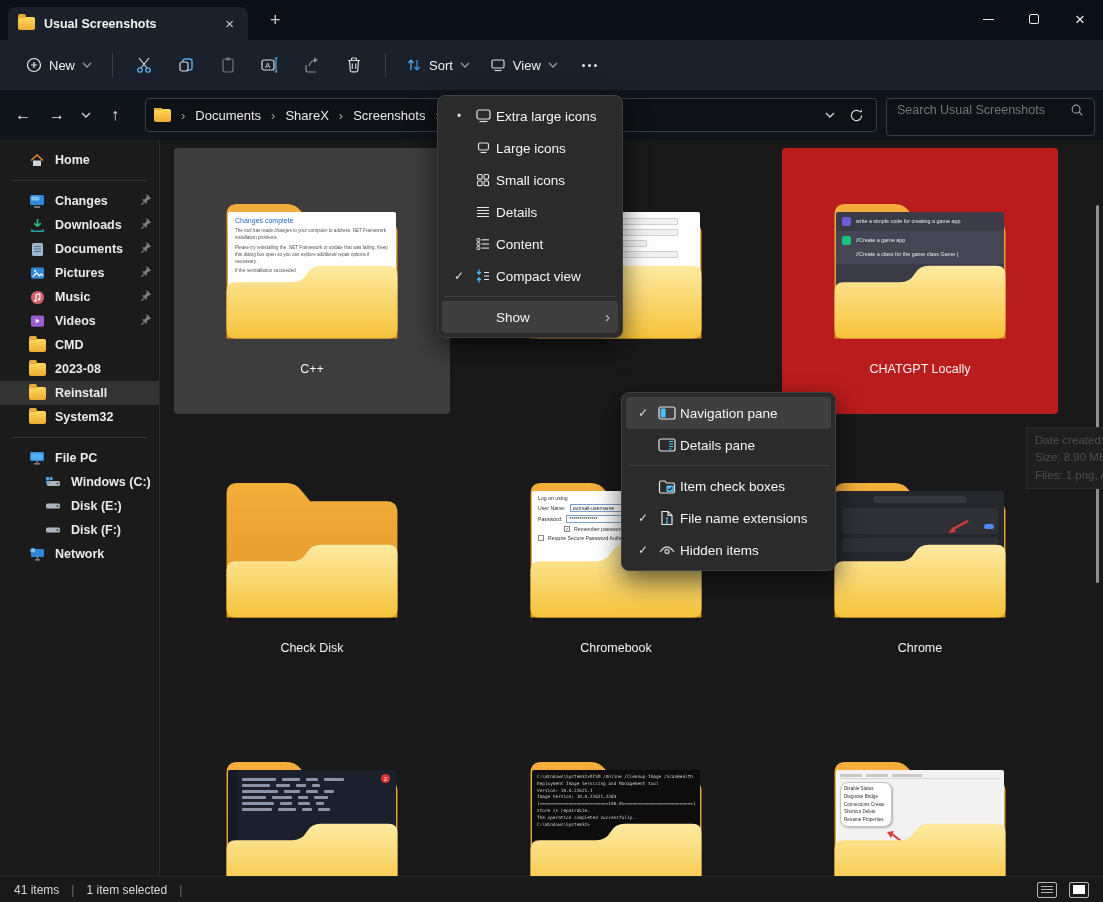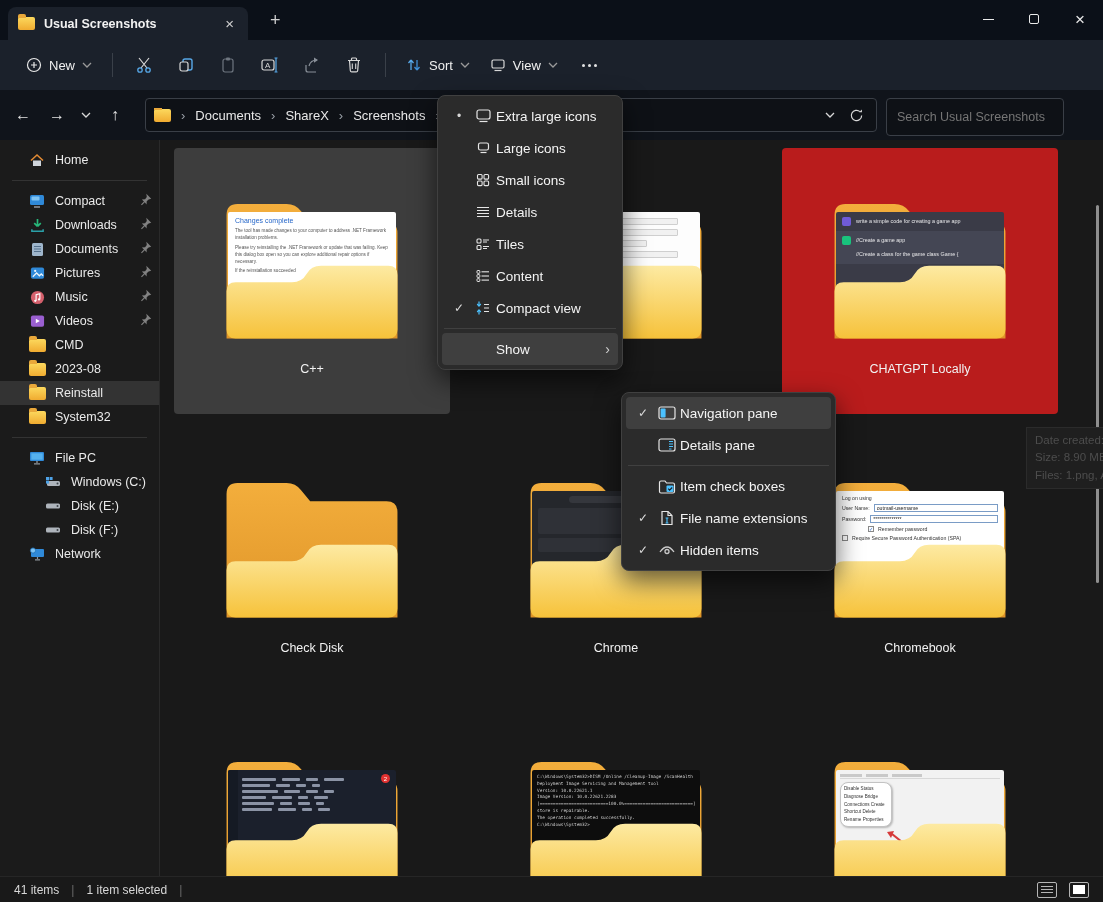--- a/index.html
+++ b/index.html
@@ -28,30 +28,30 @@
   .dots i { width:3px; height:3px; border-radius:50%; background:#e3e3e3; }
 
   
   .addrrow { position:absolute; left:0; top:90px; right:0; height:50px; background:#10141b; display:flex; align-items:center; }
   .navbtn { width:34px; height:34px; display:flex; align-items:center; justify-content:center; color:#e3e3e3; font-size:16px; }
   .navchev { width:24px; }
   .addrbox { position:absolute; left:145px; top:8px; width:732px; height:34px; background:#0e1116; border:1px solid #3a3f47; border-radius:4px; display:flex; align-items:center; padding:0 8px; }
   .crumbs { display:flex; align-items:center; gap:10px; font-size:13px; color:#e8e8e8; flex:1; white-space:nowrap; overflow:hidden; }
   .crumb-sep { color:#9aa0a8; font-size:13px; }
   .addr-right { display:flex; align-items:center; gap:14px; padding-right:4px; }
-  .searchbox { position:absolute; left:886px; top:8px; width:178px; height:34px; background:#0e1116; border:1px solid #3a3f47; border-radius:4px; display:flex; align-items:center; padding:18px 10px; }
+  .searchbox { position:absolute; left:886px; top:8px; width:209px; height:34px; background:#0e1116; border:1px solid #3a3f47; border-radius:4px; display:flex; align-items:flex-end; padding:18px 10px; }
   .searchbox input { flex:1; background:transparent; border:none; outline:none; color:#9aa0a8; font-size:12.5px; font-family:"Liberation Sans",sans-serif; }
 
   
   .fico { width:17px; height:13px; position:relative; background:linear-gradient(#fcd95e,#f0ab30); border-radius:2px; flex:none; }
   .fico::before { content:''; position:absolute; top:-3px; left:0; width:8px; height:4px; background:#e9a83a; border-radius:2px 2px 0 0; }
 
   
   .sidebar { position:absolute; left:0; top:140px; width:160px; bottom:26px; background:#1b1b1b; border-right:1px solid #2a2a2a; padding-top:8px; font-size:12.5px; overflow:hidden; }
-  .srow { display:flex; align-items:center; gap:9px; height:24px; padding:0 6px 0 28px; color:#eaeaea; position:relative; }
+  .srow { display:flex; align-items:center; gap:9px; height:24px; padding:0 6px 0 28px; color:#eaeaea; position:relative;font-weight:bold; }
   .srow.sel { background:#333333; }
   .srow.child { padding-left:44px; }
   .sic { width:18px; height:16px; flex:none; display:flex; align-items:center; justify-content:center; }
   .slabel { flex:1; white-space:nowrap; overflow:hidden; }
   .pin { width:14px; flex:none; opacity:.8; }
   .ssep { height:1px; background:#333; margin:8px 12px; }
 
   
   .content { position:absolute; left:161px; top:140px; right:0; bottom:26px; overflow:hidden; }
   .grid { display:grid; grid-template-columns:276px 276px 276px; grid-auto-rows:266px; column-gap:28px; row-gap:13px; padding:8px 0 0 13px; }
@@ -288,21 +288,21 @@
     </div>
     <div class="ssep"></div>
     <div class="srow">
       <span class="sic">
           <svg width="16" height="14" viewBox="0 0 16 14">
             <rect x="1" y="1" width="14" height="10" rx="1.5" fill="#2f89d8"></rect>
             <rect x="2.5" y="2.5" width="8" height="4" rx="1" fill="#7fc3f2"></rect>
             <path d="M5 13h6" stroke="#9aa0a8" stroke-width="1.4"></path>
           </svg>
         </span>
-      <span class="slabel">Compact</span>
+      <span class="slabel">Changes</span>
       <span class="pin"><svg width="13" height="13" viewBox="0 0 16 16">
             <path d="M9 1l6 6-3.2.9L9.5 10l-.2 4-2.2-2.6L3.5 15l-1-1 3.6-3.6L3.5 8l4-.2L9.6 5z" fill="#9b9b9b"></path>
           </svg></span>
     </div>
     <div class="srow">
       <span class="sic">
           <svg width="15" height="15" viewBox="0 0 16 16">
             <path d="M8 1v8M8 9L4.5 5.5M8 9l3.5-3.5" fill="none" stroke="#27b87a" stroke-width="1.8"></path>
             <path d="M2 12v2h12v-2" fill="none" stroke="#2aa0a8" stroke-width="1.6"></path>
           </svg>
@@ -508,43 +508,20 @@
       <div class="tile">
         <div class="folder">
           <svg class="fl" width="200" height="160" viewBox="0 0 220 176">
               <path d="M16,170 L16,34 Q16,22 28,22 L82,22 Q92,22 98,30 L108,42 L192,42 Q204,42 204,54 L204,170 Z" fill="url(#gb)"></path>
             </svg>
           <svg class="fl" width="200" height="160" viewBox="0 0 220 176" style="z-index:3">
               <path d="M26,170 Q16,170 16,160 L16,118 Q16,108 26,108 L88,108 Q99,108 104,99 Q109,90 120,90 L194,90 Q204,90 204,100 L204,160 Q204,170 194,170 Z" fill="url(#gf)"></path>
             </svg>
         </div>
         <div class="fname">Check Disk</div>
-      </div>
-
-      <div class="tile">
-        <div class="folder">
-          <svg class="fl" width="200" height="160" viewBox="0 0 220 176">
-              <path d="M16,170 L16,34 Q16,22 28,22 L82,22 Q92,22 98,30 L108,42 L192,42 Q204,42 204,54 L204,170 Z" fill="url(#gb)"></path>
-            </svg>
-          <div class="thumb t-dark">
-            <div class="pill"></div>
-            <div class="card" style="height:26px">
-                <span class="tog" style="top:16px"></span>
-              </div>
-            <div class="card"></div>
-            <svg class="redarrow" style="right:34px;top:28px" width="26px" height="16" viewBox="0 0 26 16">
-                <path d="M24 2L9 10" stroke="#d63a3a" stroke-width="2.4" fill="none"></path>
-                <path d="M12 13l-8 1 5-6z" fill="#d63a3a"></path>
-              </svg>
-          </div>
-          <svg class="fl" width="200" height="160" viewBox="0 0 220 176" style="z-index:3">
-              <path d="M26,170 Q16,170 16,160 L16,118 Q16,108 26,108 L88,108 Q99,108 104,99 Q109,90 120,90 L194,90 Q204,90 204,100 L204,160 Q204,170 194,170 Z" fill="url(#gf)"></path>
-            </svg>
-        </div>
-        <div class="fname">Chrome</div>
       </div>
 
       <div class="tile">
         <div class="folder">
           <svg class="fl" width="200" height="160" viewBox="0 0 220 176">
               <path d="M16,170 L16,34 Q16,22 28,22 L82,22 Q92,22 98,30 L108,42 L192,42 Q204,42 204,54 L204,170 Z" fill="url(#gb)"></path>
             </svg>
           <div class="thumb t-form">
             <div style="margin-bottom:3px">Log on using</div>
             <div class="frow">
@@ -562,20 +539,43 @@
             <div class="frow">
                 <span class="chk"></span>
                 <span>Require Secure Password Authentication (SPA)</span>
               </div>
           </div>
           <svg class="fl" width="200" height="160" viewBox="0 0 220 176" style="z-index:3">
               <path d="M26,170 Q16,170 16,160 L16,118 Q16,108 26,108 L88,108 Q99,108 104,99 Q109,90 120,90 L194,90 Q204,90 204,100 L204,160 Q204,170 194,170 Z" fill="url(#gf)"></path>
             </svg>
         </div>
         <div class="fname">Chromebook</div>
+      </div>
+
+      <div class="tile">
+        <div class="folder">
+          <svg class="fl" width="200" height="160" viewBox="0 0 220 176">
+              <path d="M16,170 L16,34 Q16,22 28,22 L82,22 Q92,22 98,30 L108,42 L192,42 Q204,42 204,54 L204,170 Z" fill="url(#gb)"></path>
+            </svg>
+          <div class="thumb t-dark">
+            <div class="pill"></div>
+            <div class="card" style="height:26px">
+                <span class="tog" style="top:16px"></span>
+              </div>
+            <div class="card"></div>
+            <svg class="redarrow" style="right:34px;top:28px" width="26px" height="16" viewBox="0 0 26 16">
+                <path d="M24 2L9 10" stroke="#d63a3a" stroke-width="2.4" fill="none"></path>
+                <path d="M12 13l-8 1 5-6z" fill="#d63a3a"></path>
+              </svg>
+          </div>
+          <svg class="fl" width="200" height="160" viewBox="0 0 220 176" style="z-index:3">
+              <path d="M26,170 Q16,170 16,160 L16,118 Q16,108 26,108 L88,108 Q99,108 104,99 Q109,90 120,90 L194,90 Q204,90 204,100 L204,160 Q204,170 194,170 Z" fill="url(#gf)"></path>
+            </svg>
+        </div>
+        <div class="fname">Chrome</div>
       </div>
 
       <div class="tile">
         <div class="folder">
           <svg class="fl" width="200" height="160" viewBox="0 0 220 176">
               <path d="M16,170 L16,34 Q16,22 28,22 L82,22 Q92,22 98,30 L108,42 L192,42 Q204,42 204,54 L204,170 Z" fill="url(#gb)"></path>
             </svg>
           <div class="thumb t-tm">
             <div class="rail"></div>
             <div class="rows">
@@ -719,32 +719,20 @@
           <svg width="16" height="16" viewBox="0 0 16 16">
             <path d="M2 3.5h12M2 6.5h12M2 9.5h12M2 12.5h12" stroke="#e6e6e6" stroke-width="1.2"></path>
           </svg>
         </span>
       <span class="mlb">Details</span>
     </div>
     <div class="mi">
       <span class="mst"></span>
       <span class="mic">
           <svg width="16" height="16" viewBox="0 0 16 16">
-            <rect x="2" y="3" width="4" height="4" rx="1" fill="none" stroke="#e6e6e6" stroke-width="1.1"></rect>
-            <path d="M8 4h6M8 6h4" stroke="#e6e6e6" stroke-width="1.1"></path>
-            <rect x="2" y="9.5" width="4" height="4" rx="1" fill="none" stroke="#e6e6e6" stroke-width="1.1"></rect>
-            <path d="M8 10.5h6M8 12.5h4" stroke="#e6e6e6" stroke-width="1.1"></path>
-          </svg>
-        </span>
-      <span class="mlb">Tiles</span>
-    </div>
-    <div class="mi">
-      <span class="mst"></span>
-      <span class="mic">
-          <svg width="16" height="16" viewBox="0 0 16 16">
             <rect x="2" y="2.5" width="2.8" height="2.8" rx=".6" fill="none" stroke="#e6e6e6" stroke-width="1"></rect>
             <path d="M6.5 3.8h7.5" stroke="#e6e6e6" stroke-width="1.1"></path>
             <rect x="2" y="6.6" width="2.8" height="2.8" rx=".6" fill="none" stroke="#e6e6e6" stroke-width="1"></rect>
             <path d="M6.5 8h7.5" stroke="#e6e6e6" stroke-width="1.1"></path>
             <rect x="2" y="10.7" width="2.8" height="2.8" rx=".6" fill="none" stroke="#e6e6e6" stroke-width="1"></rect>
             <path d="M6.5 12.1h7.5" stroke="#e6e6e6" stroke-width="1.1"></path>
           </svg>
         </span>
       <span class="mlb">Content</span>
     </div>

